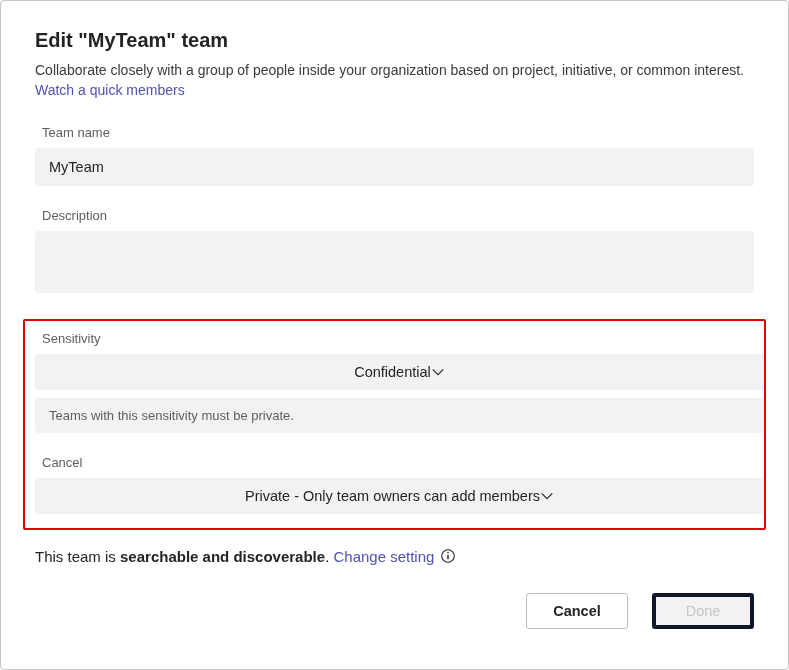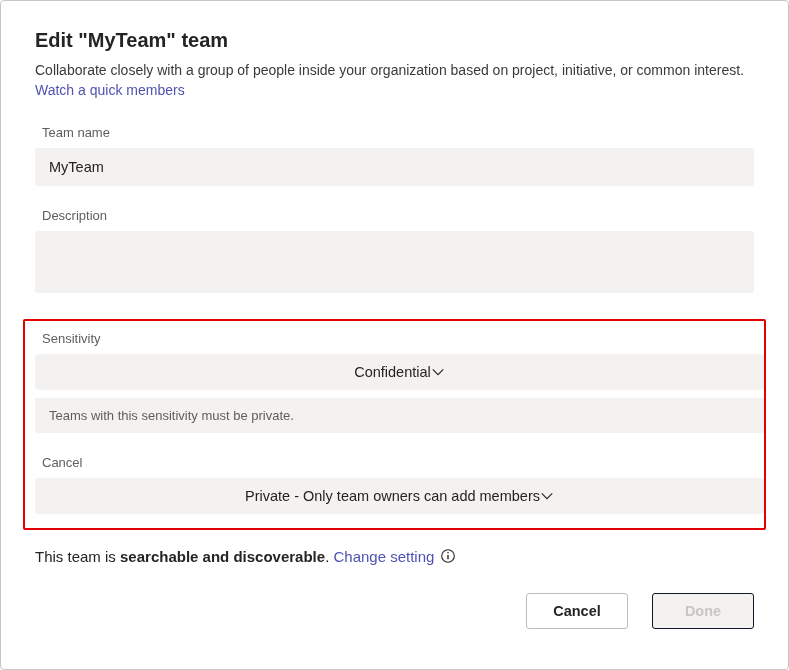--- a/index.html
+++ b/index.html
@@ -130,23 +130,23 @@
       padding: 0 18px;
     }
     .btn-secondary {
       background: #fff;
       border: 1px solid #bdbdbd;
       color: #252423;
       font-weight: 600;
     }
     .btn-primary {
       background: #f3f2f1;
-      border: 1px solid #0f172a;
+      border: 4px solid #0f172a;
       color: #c8c6c4;
-      font-weight: 700;
+      font-weight: 400;
       cursor: default;
     }
   </style>
 </head>
 <body>
 
 <div class="dialog">
 
   <h1 class="title">Edit "MyTeam" team</h1>
 

